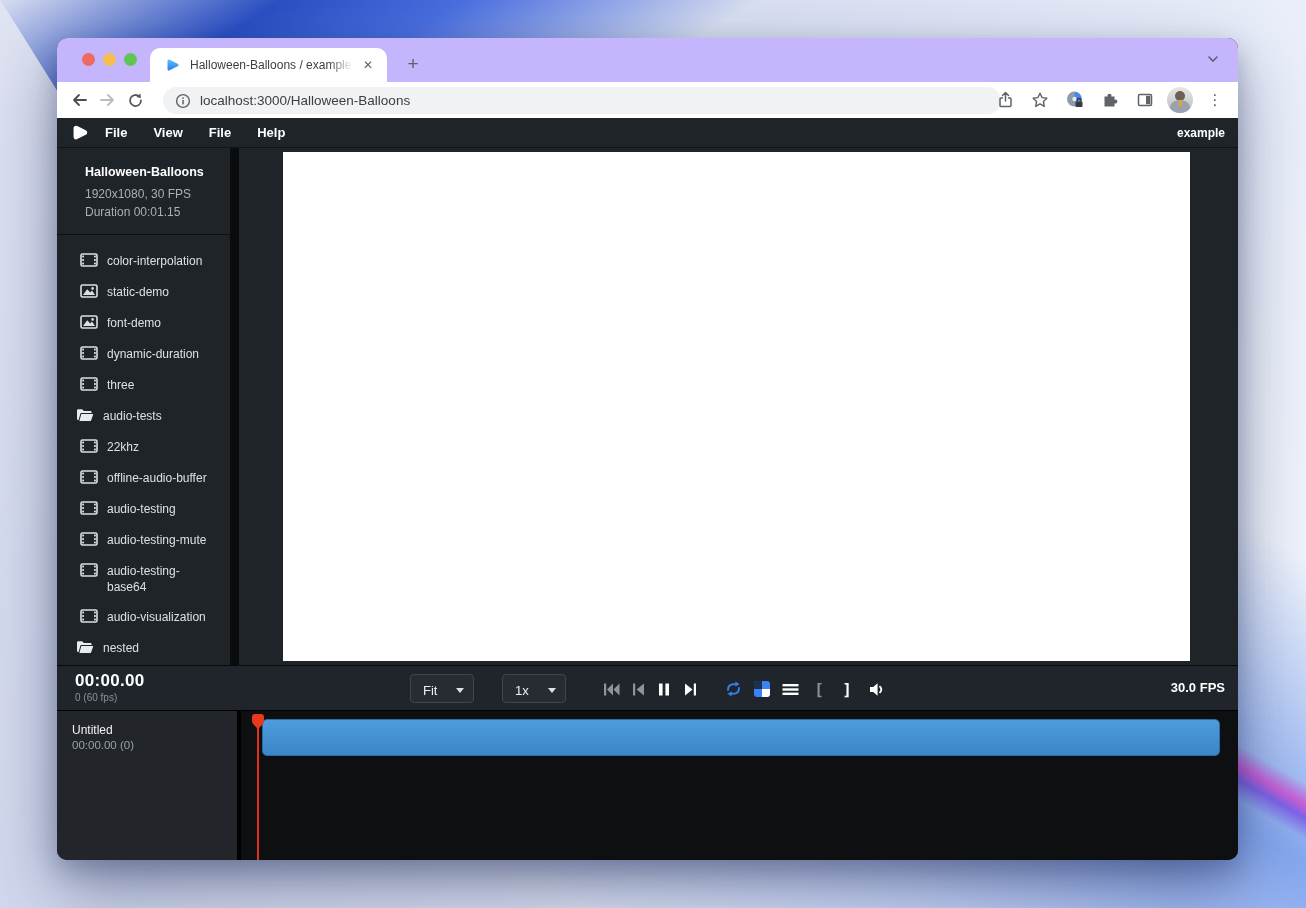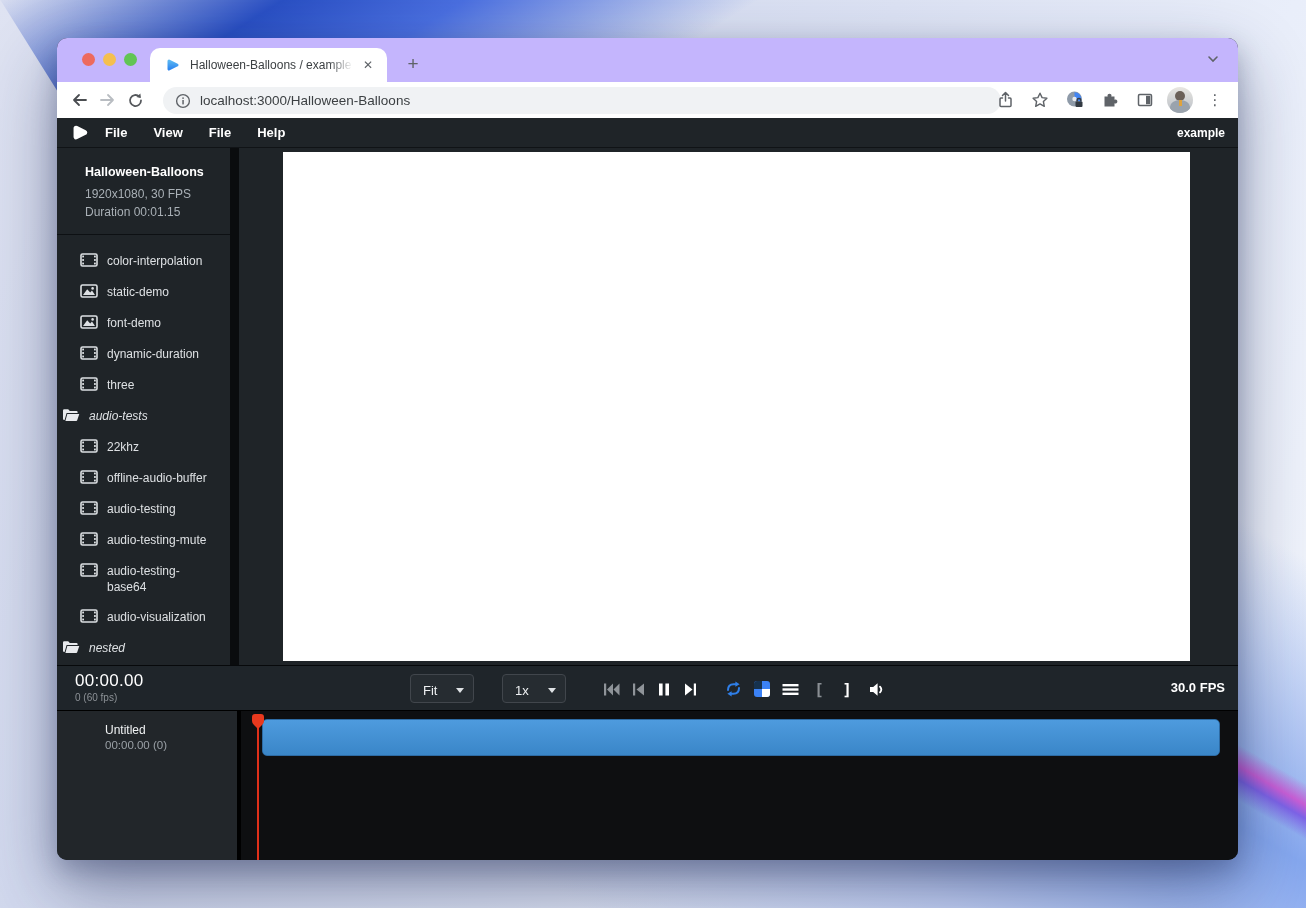--- a/index.html
+++ b/index.html
@@ -47,49 +47,49 @@
   .appmenu-right { margin-left:auto; color:#fff; font-size:12px; font-weight:600; }
 
   
   .main { flex:1 1 auto; display:flex; min-height:0; }
   .sidebar { width:173px; background:#1f2428; flex:0 0 auto; overflow:hidden; display:flex; flex-direction:column; }
   .comp-info { padding:17px 14px 13px 28px; border-bottom:1px solid #0d1013; }
   .comp-title { color:#fff; font-size:12.5px; font-weight:700; margin-bottom:6px; }
   .comp-meta, .comp-duration { color:#a9b0b6; font-size:12px; line-height:18px; }
   .sb-list { padding-top:11px; overflow:hidden; }
   .sb-row { display:flex; align-items:flex-start; gap:9px; padding:7px 6px 7px 23px; min-height:31px; }
-  .sb-row.folder { padding-left:5px;font-style:italic; }
+  .sb-row.folder { padding-left:19px; }
   .sb-row svg { flex:0 0 auto; margin-top:0px; }
   .sb-label { color:#dde0e3; font-size:12px; line-height:16px; white-space:nowrap; }
   .sb-label.wrap { white-space:normal; width:92px; }
   .sb-divider { width:9px; background:#0a0c0e; flex:0 0 auto; }
 
   .canvas-area { flex:1 1 auto; background:#1f2428; position:relative; }
   .canvas { position:absolute; left:44px; top:4px; width:907px; height:509px; background:#fff; }
 
   
   .playerbar { height:46px; background:#1f252a; position:relative; flex:0 0 auto; border-top:1px solid #07090b; border-bottom:1px solid #000; }
   .timecode-block { position:absolute; left:18px; top:5px; }
-  .timecode { color:#fff; font-size:17px; font-weight:400; letter-spacing:.3px; }
+  .timecode { color:#fff; font-size:17px; font-weight:700; letter-spacing:.3px; }
   .frameinfo { color:#8d9297; font-size:10px; margin-top:1px; }
   .dd { position:absolute; top:8px; height:29px; width:64px; background:#262c31; border:1px solid #41464c; border-radius:4px; display:flex; align-items:center; padding:4px 9px 0 12px; }
   .dd-fit { left:353px; } .dd-speed { left:445px; }
   .dd-label { color:#eef0f2; font-size:13px; flex:1; }
   .caret { width:0; height:0; border-left:4.5px solid transparent; border-right:4.5px solid transparent; border-top:5px solid #dfe2e5; }
   .pbtn { position:absolute; top:12px; width:24px; height:22px; display:flex; align-items:center; justify-content:center; }
   .bracket { font-family:"DejaVu Sans Mono","Liberation Mono",monospace; font-size:16px; font-weight:700; }
   .bracket-l { color:#8a8f94; } .bracket-r { color:#fff; }
   .checker { width:16px; height:16px; border-radius:3px; background:#3b82f6; position:relative; overflow:hidden; }
   .checker .q1 { position:absolute; left:0; top:0; width:8px; height:8px; background:#16324e; }
   .checker .q2 { position:absolute; right:0; bottom:0; width:8px; height:8px; background:#fff; }
   .fps-display { position:absolute; right:13px; top:14px; color:#fff; font-size:13px; font-weight:700;margin-left:28px; }
 
   
   .timeline { height:149px; display:flex; flex:0 0 auto; }
-  .tl-left { width:180px; background:#22262a; flex:0 0 auto; padding:12px 10px 0 48px; }
+  .tl-left { width:180px; background:#22262a; flex:0 0 auto; padding:12px 10px 0 15px; }
   .tl-name { color:#f1f3f4; font-size:12px; font-weight:500; margin-bottom:2px; }
   .tl-info { color:#9aa0a6; font-size:11.5px; }
   .tl-divider { width:4px; background:#000; flex:0 0 auto; }
   .tl-track-area { flex:1 1 auto; background:#0e0f11; position:relative; }
   .tl-bar { position:absolute; left:21px; top:8px; width:958px; height:37px; border-radius:5px; background:linear-gradient(180deg,#4e9bde 0%,#3a86c8 100%); border:1px solid #2d6ba4; }
   .playhead-line { position:absolute; left:16px; top:3px; bottom:0; width:2px; background:#e0301a; }
   .playhead-marker { position:absolute; left:9px; top:2px; }
 </style>
 </head>
 <body>

